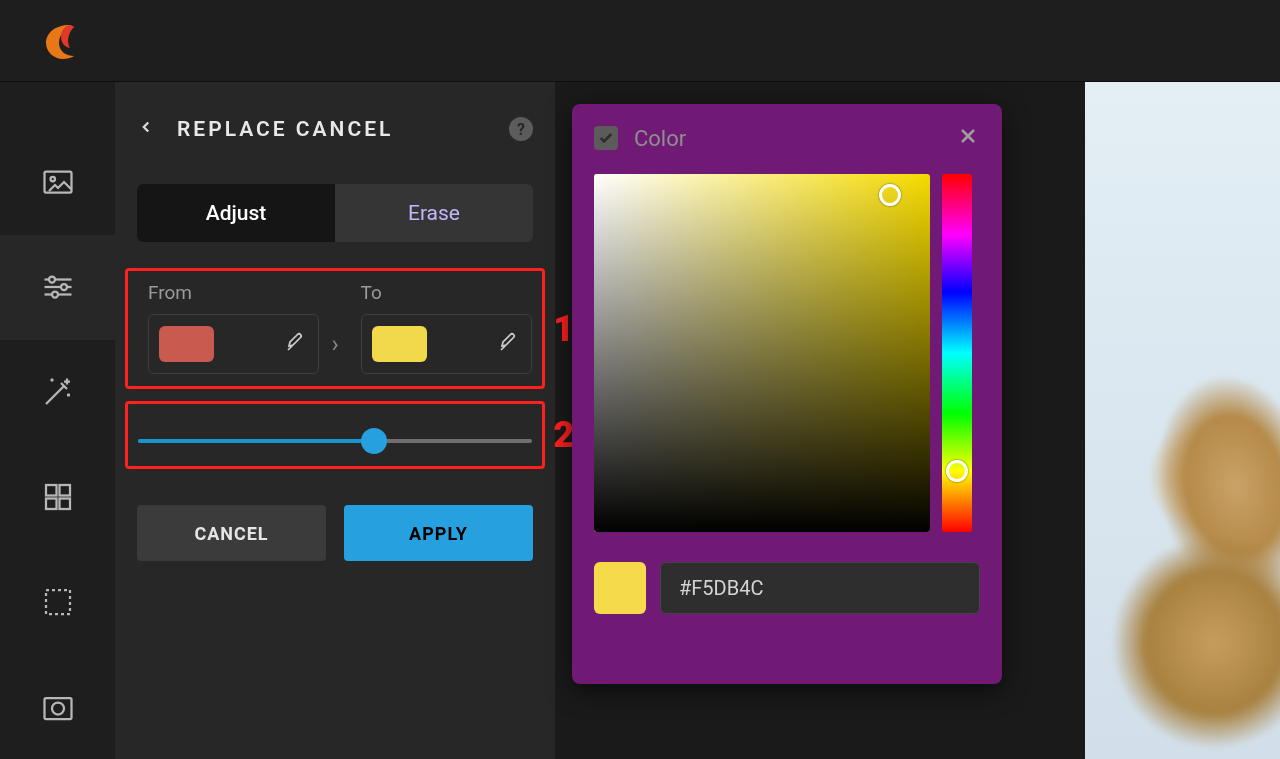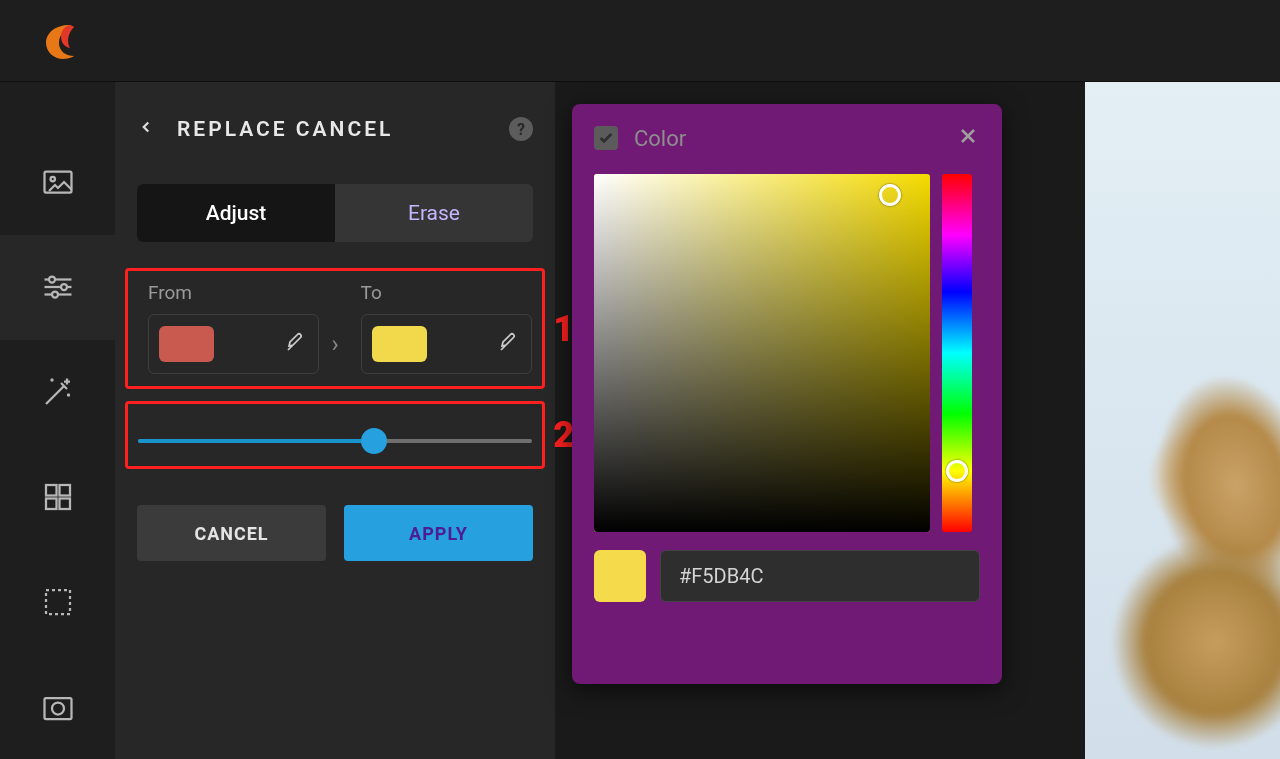--- a/index.html
+++ b/index.html
@@ -43,40 +43,40 @@
 .range-row .lbl { color: #9a9a9a; font-size: 20px; }
 .range-row .val { color: #e8e8e8; font-size: 22px; }
 .slider-wrap { position: relative; height: 26px; margin-top: 14px; }
 .slider-track { position: absolute; top: 50%; left: 0; right: 0; height: 4px; background: #6f6f6f; border-radius: 2px; transform: translateY(-50%); }
 .slider-fill { position: absolute; top: 50%; left: 0; height: 4px; background: #1993cc; border-radius: 2px; transform: translateY(-50%); }
 .slider-handle { position: absolute; top: 50%; width: 26px; height: 26px; border-radius: 50%; background: #27a0df; transform: translate(-50%, -50%); cursor: pointer; }
 
 .action-row { display: flex; gap: 18px; padding: 24px 22px 0 22px; }
 .btn { flex: 1; height: 56px; border-radius: 4px; display: flex; align-items: center; justify-content: center; font-size: 18px; font-weight: 700; letter-spacing: 1px; cursor: pointer; }
 .btn.cancel { background: #3b3b3b; color: #e5e5e5; }
-.btn.apply { background: #27a0df; color: #4c1d95; }
+.btn.apply { background: #27a0df; color: #000000; }
 
 
 .color-pop { position: absolute; top: 104px; left: 572px; width: 430px; height: 580px; background: #701a75; border-radius: 8px; box-shadow: 0 6px 24px rgba(0,0,0,0.6); padding: 20px 22px; }
 .color-pop-header { display: flex; align-items: center; margin-bottom: 22px; }
 .checkbox { width: 24px; height: 24px; background: #5b5b5b; border-radius: 4px; display: inline-flex; align-items: center; justify-content: center; color: #2e2e2e; margin-right: 16px; font-weight: bold; }
 .color-pop-header .title { color: #8e8e8e; font-size: 22px; flex: 1; }
 .close-x { color: #9e9e9e; cursor: pointer; }
 
 .picker-zone { display: flex; gap: 12px; }
 .sv-gradient { position: relative; width: 336px; height: 358px; border-radius: 3px; overflow: hidden; cursor: crosshair; }
 .sv-gradient .base { position: absolute; inset: 0; }
 .sv-gradient .white { position: absolute; inset: 0; background: linear-gradient(to right, #ffffff 0%, rgba(255,255,255,0) 100%); }
 .sv-gradient .black { position: absolute; inset: 0; background: linear-gradient(to top, #000000 0%, rgba(0,0,0,0) 100%); }
 .sv-cursor { position: absolute; width: 22px; height: 22px; border: 3px solid #fff; border-radius: 50%; transform: translate(-50%, -50%); box-shadow: 0 0 2px rgba(0,0,0,0.7); }
 
 .hue-bar { position: relative; width: 30px; height: 358px; border-radius: 3px; background: linear-gradient(to bottom, #ff0000 0%, #ff00ff 17%, #0000ff 33%, #00ffff 50%, #00ff00 67%, #ffff00 83%, #ff0000 100%); cursor: pointer; }
 .hue-cursor { position: absolute; left: 50%; width: 22px; height: 22px; border: 3px solid #fff; border-radius: 50%; transform: translate(-50%, -50%); box-shadow: 0 0 2px rgba(0,0,0,0.7); }
 
-.hex-row { display: flex; align-items: flex-start; gap: 14px; margin-top: 18px; }
+.hex-row { display: flex; align-items: flex-start; gap: 14px; margin-top: 30px; }
 .hex-swatch { width: 52px; height: 52px; border-radius: 6px; }
 .hex-input { flex: 1; height: 52px; background: #2e2e2e; border: 1px solid #444; border-radius: 6px; color: #d4d4d4; font-size: 20px; padding: 0 18px; display: flex; align-items: center; }
 
 
 .canvas { position: absolute; top: 82px; right: 0; width: 195px; height: calc(100% - 82px); background: linear-gradient(180deg, #e4eff4 0%, #dce9f1 35%, #d7e4ee 70%, #d2dfea 100%); overflow: hidden; }
 .smoke1 { position: absolute; right: -30px; top: 280px; width: 180px; height: 280px; background: radial-gradient(ellipse 60% 55% at 60% 45%, #caa268 0%, #b58a49 45%, rgba(181,138,73,0) 72%); border-radius: 50% 45% 50% 40%; filter: blur(2px); transform: rotate(-10deg); }
 .smoke2 { position: absolute; right: -50px; top: 430px; width: 230px; height: 260px; background: radial-gradient(ellipse 60% 55% at 50% 50%, #c79d5d 0%, #a8813f 50%, rgba(168,129,63,0) 75%); border-radius: 45% 50% 40% 50%; filter: blur(3px); transform: rotate(8deg); }
 .smoke3 { position: absolute; right: 40px; top: 340px; width: 90px; height: 110px; background: radial-gradient(circle, #d6b077 0%, rgba(214,176,119,0) 72%); border-radius: 50%; filter: blur(2px); }
 </style>
 </head>

